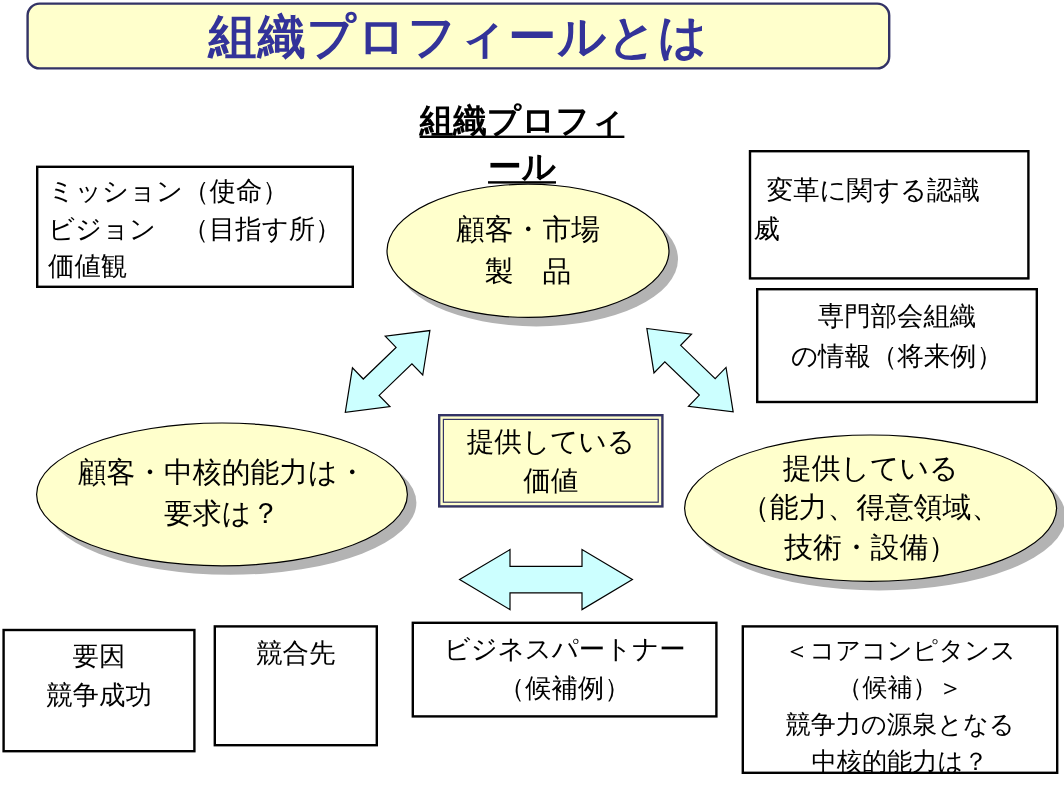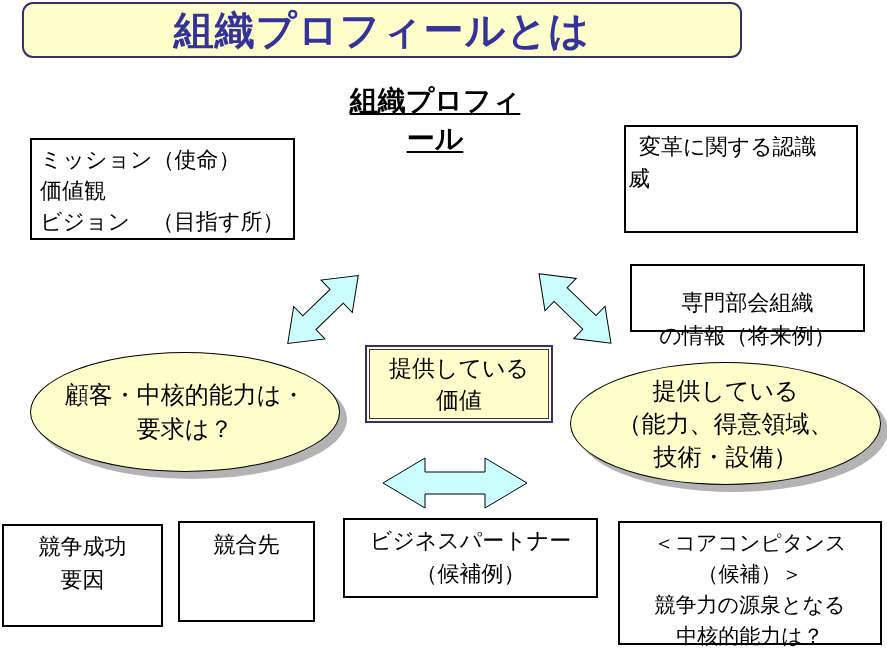--- a/index.html
+++ b/index.html
@@ -15,23 +15,23 @@
 
   
   #subtitle{left:340px;top:82px;width:190px;text-align:center;font-size:28px;font-weight:bold;
     text-decoration:underline;text-underline-offset:3px;}
 
   
   .box{box-sizing:border-box;border:2px solid var(--box_border,#000);background:#fff;
     font-size:22px;line-height:31px;}
   .box .ln{white-space:pre;}
   #box-mission{left:30px;top:138px;width:265px;height:102px;padding:4px 4px 4px 8px;text-align:left;}
-  #box-change{left:624px;top:125px;width:234px;height:108px;padding:4px 2px 4px 2px;text-align:left;line-height:32px;}
+  #box-change{left:624px;top:125px;width:234px;height:108px;padding:16px 2px 4px 2px;text-align:left;line-height:32px;}
   #box-change .ln:first-child{padding-left:11px;}
-  #box-committee{left:630px;top:264px;width:235px;height:68px;padding-top:20px;text-align:center;line-height:33px;}
+  #box-committee{left:630px;top:240px;width:235px;height:96px;padding-top:5px;text-align:center;line-height:33px;}
   #box-success{left:2px;top:524px;width:161px;height:103px;padding-top:4px;text-align:center;line-height:33px;}
   #box-competitors{left:178px;top:521px;width:137px;height:101px;padding-top:6px;text-align:center;}
   #box-partners{left:343px;top:518px;width:255px;height:80px;padding-top:4px;text-align:center;line-height:33px;}
   #box-core{left:618px;top:521px;width:264px;height:124px;padding-top:4px;text-align:center;
     font-size:21px;line-height:31px;}
 
   
   .ellipse{box-sizing:border-box;border:1px solid #000;border-radius:50%;
     background:var(--node_bg,#FFFFCC);box-shadow:7px 7px 0 var(--shadow,#B3B3B3);
     display:flex;flex-direction:column;align-items:center;justify-content:center;
@@ -61,34 +61,38 @@
 <div id="slide">
 
   <div id="banner" class="abs">
     <span class="title">組織プロフィールとは</span>
   </div>
 
   <div id="subtitle" class="abs">組織プロフィール</div>
 
   <div id="box-mission" class="abs box">
     <div class="ln">ミッション（使命）</div>
+    <div class="ln">ビジョン　（目指す所）</div>
     <div class="ln">価値観</div>
-    <div class="ln">ビジョン　（目指す所）</div>
   </div>
 
   <div id="box-change" class="abs box">
     <div class="ln">変革に関する認識</div>
     <div class="ln">威</div>
   </div>
 
   <div id="box-committee" class="abs box">
     <div class="ln">専門部会組織</div>
     <div class="ln">の情報（将来例）</div>
   </div>
 
+  <div id="ellipse-customer" class="abs ellipse">
+    <div class="ln">顧客・市場</div>
+    <div class="ln">製　品</div>
+  </div>
 
   <div id="ellipse-expectations" class="abs ellipse">
     <div class="ln">顧客・中核的能力は・</div>
     <div class="ln">要求は？</div>
   </div>
 
   <div id="ellipse-knowhow" class="abs ellipse">
     <div class="ln">提供している</div>
     <div class="ln">（能力、得意領域、</div>
     <div class="ln">技術・設備）</div>
@@ -105,22 +109,22 @@
     <polygon points="0,22.5 30,0 30,13 68,13 68,0 98,22.5 68,45 68,32 30,32 30,45"></polygon>
   </svg>
   <svg id="arrow-top-right" class="abs arrow" width="100" height="45" viewBox="0 0 100 45">
     <polygon points="0,22.5 30,0 30,13 70,13 70,0 100,22.5 70,45 70,32 30,32 30,45"></polygon>
   </svg>
   <svg id="arrow-bottom" class="abs arrow" width="144" height="50" viewBox="0 0 144 50">
     <polygon points="0,25 42,0 42,14 102,14 102,0 144,25 102,50 102,36 42,36 42,50"></polygon>
   </svg>
 
   <div id="box-success" class="abs box">
+    <div class="ln">要因</div>
     <div class="ln">競争成功</div>
-    <div class="ln">要因</div>
   </div>
 
   <div id="box-competitors" class="abs box">
     <div class="ln">競合先</div>
   </div>
 
   <div id="box-partners" class="abs box">
     <div class="ln">ビジネスパートナー</div>
     <div class="ln">（候補例）</div>
   </div>

